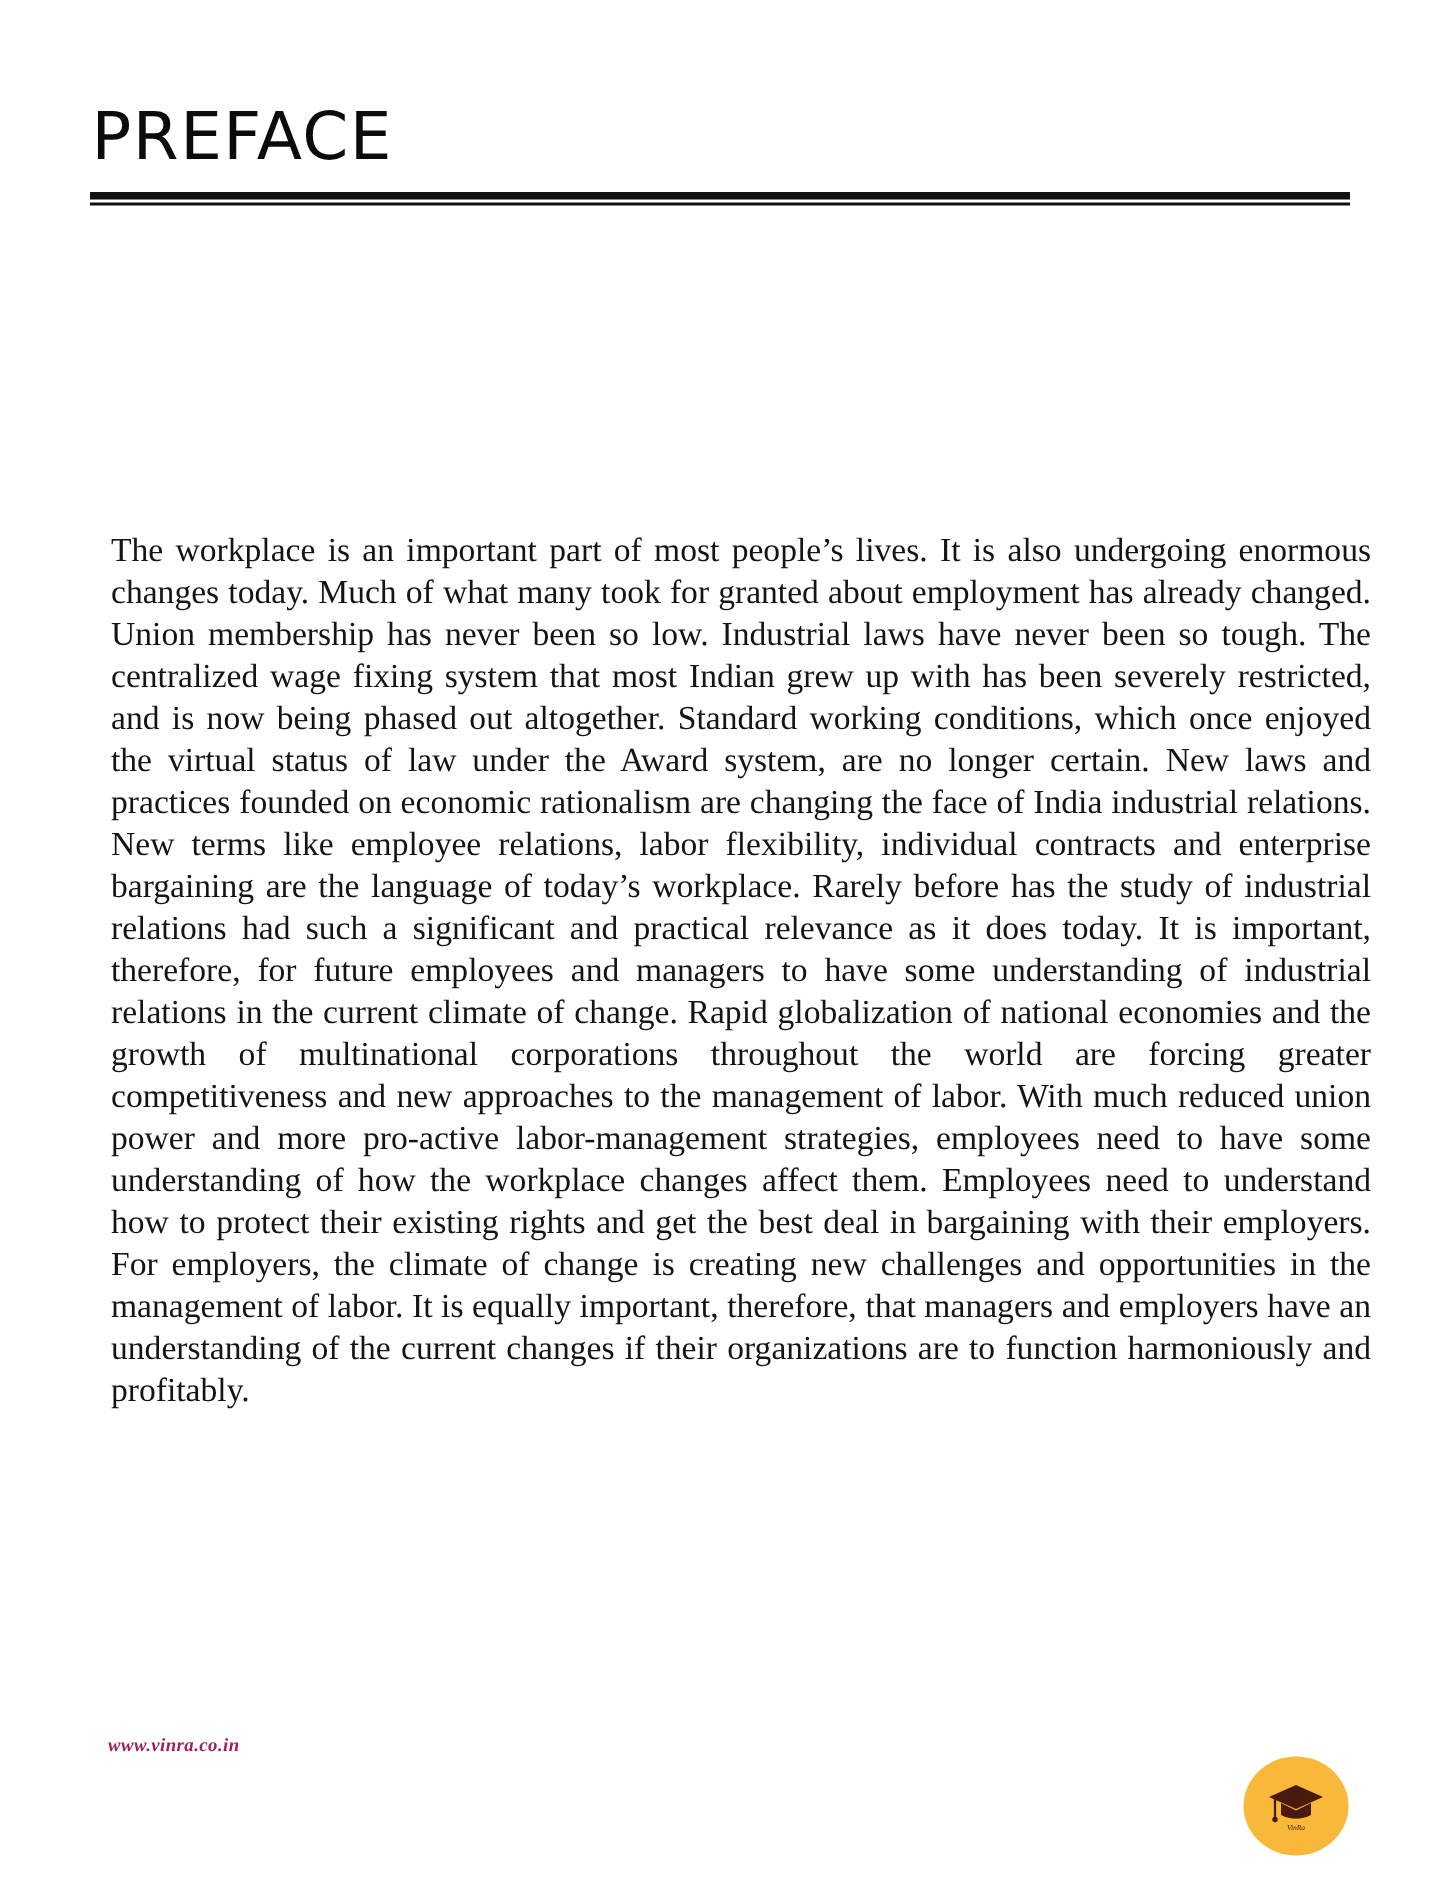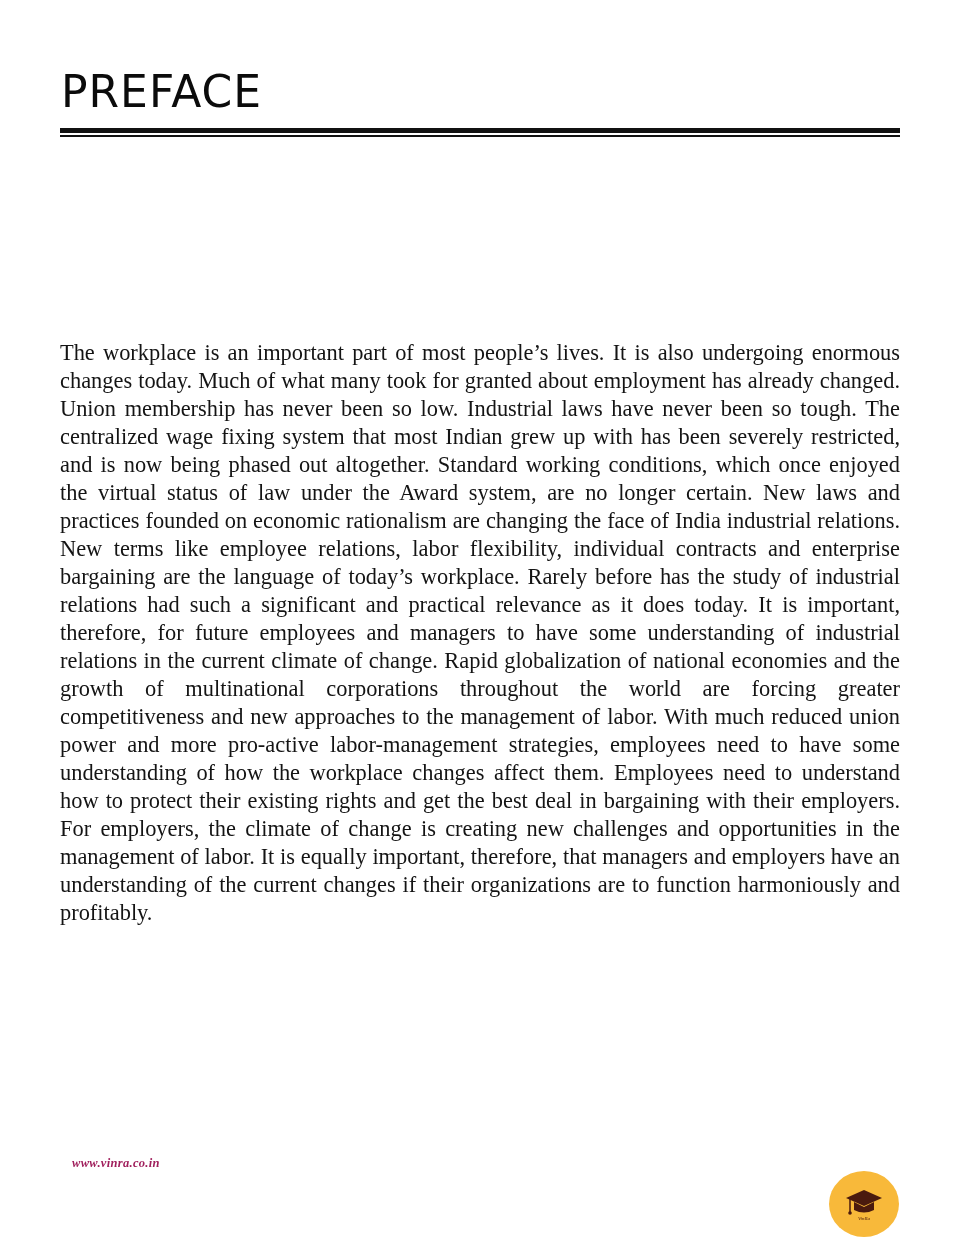--- a/index.html
+++ b/index.html
@@ -8,21 +8,21 @@
     position: absolute; left: 61px; top: 66px;
     font-family: "DejaVu Sans", sans-serif; font-weight: normal;
     font-size: 44px; letter-spacing: 1px; color: #0b0b0b; margin: 0; line-height: 52px;
   }
   .rule { position: absolute; left: 60px; width: 840px; background: #111; }
   .rule-thick { top: 128px; height: 5px; }
   .rule-thin { top: 135px; height: 2px; }
   .body-text {
     position: absolute; left: 60px; top: 339px; width: 840px;
     font-family: "Liberation Serif", serif; font-size: 22.4px; line-height: 28px;
-    color: #141414; text-align: justify; margin: 0;
+    color: #141414; text-align: justify; margin: 14px;
   }
   .footer-url {
     position: absolute; left: 72px; top: 1156px;
     font-family: "Liberation Serif", serif; font-style: italic; font-weight: bold;
     font-size: 12.5px; color: #a01f5c; letter-spacing: 0.3px;
   }
   .logo {
     position: absolute; left: 829px; top: 1171px; width: 70px; height: 66px;
     border-radius: 50%; background: #f8b93a; display: flex; align-items: center; justify-content: center;
   }

